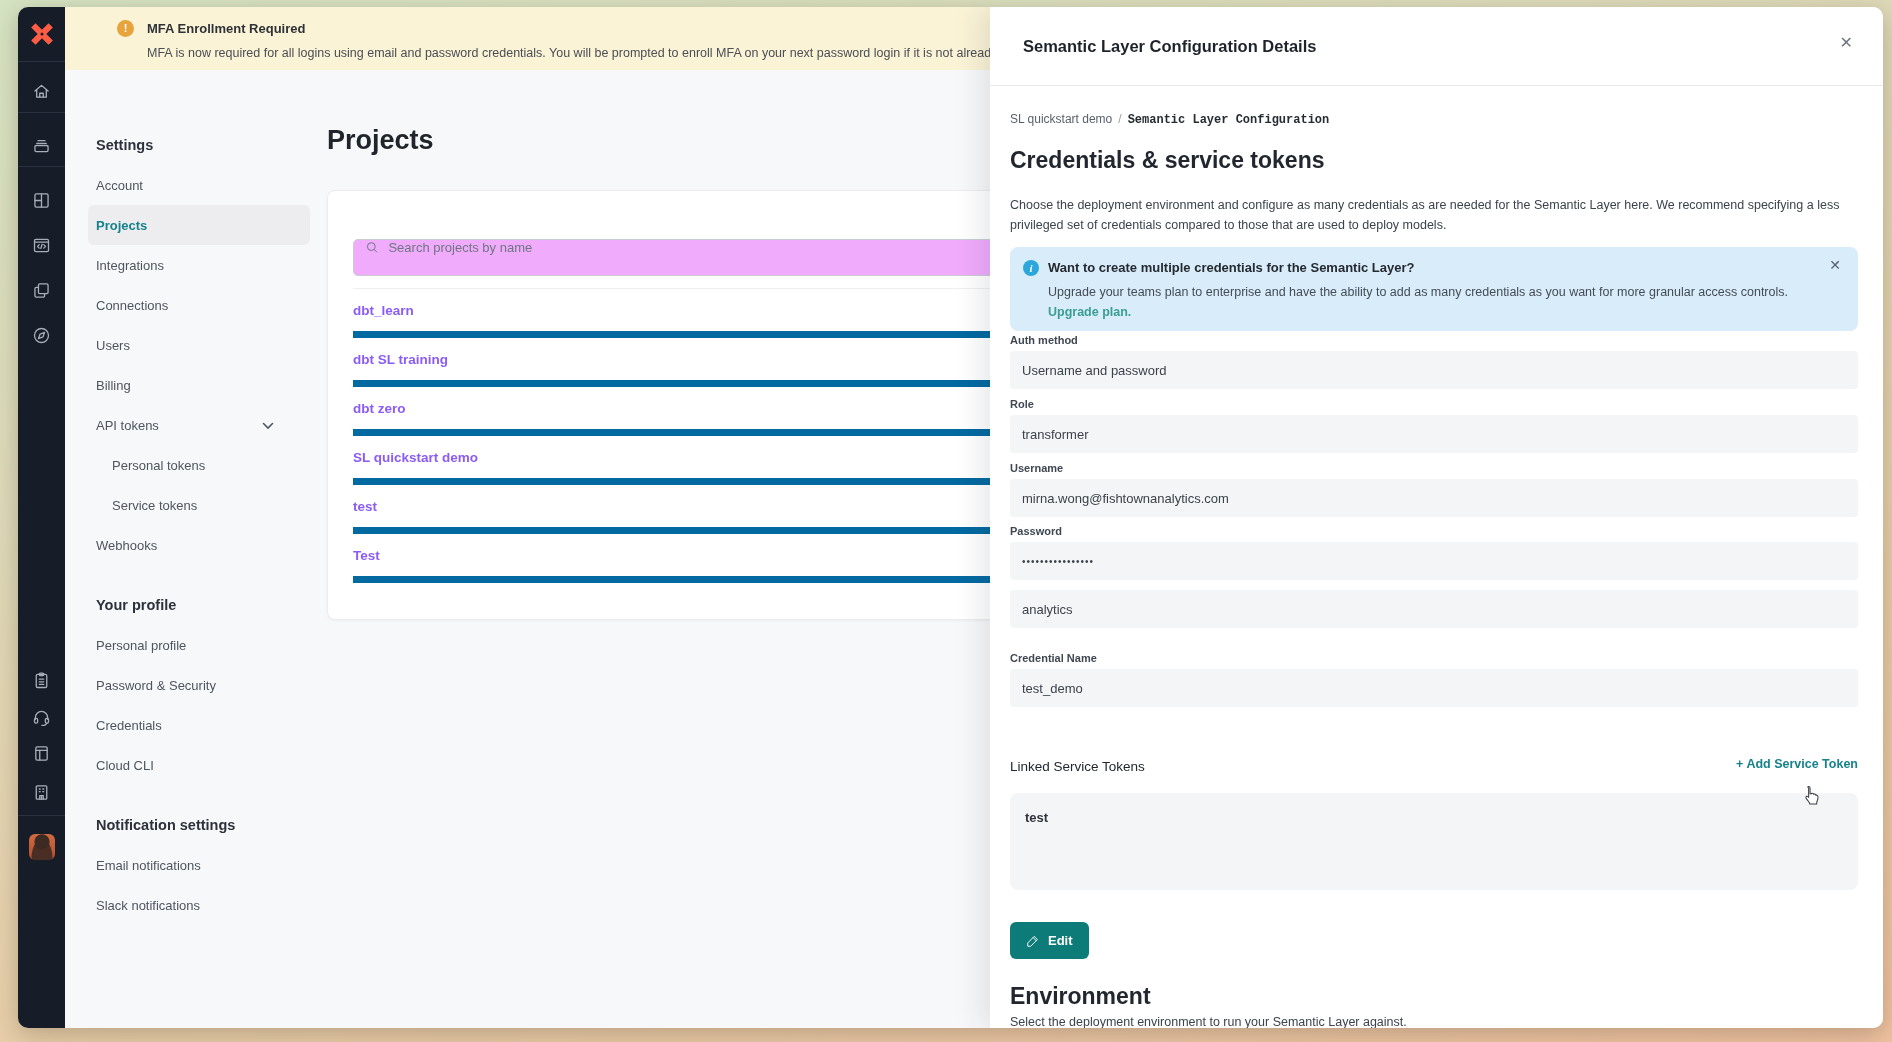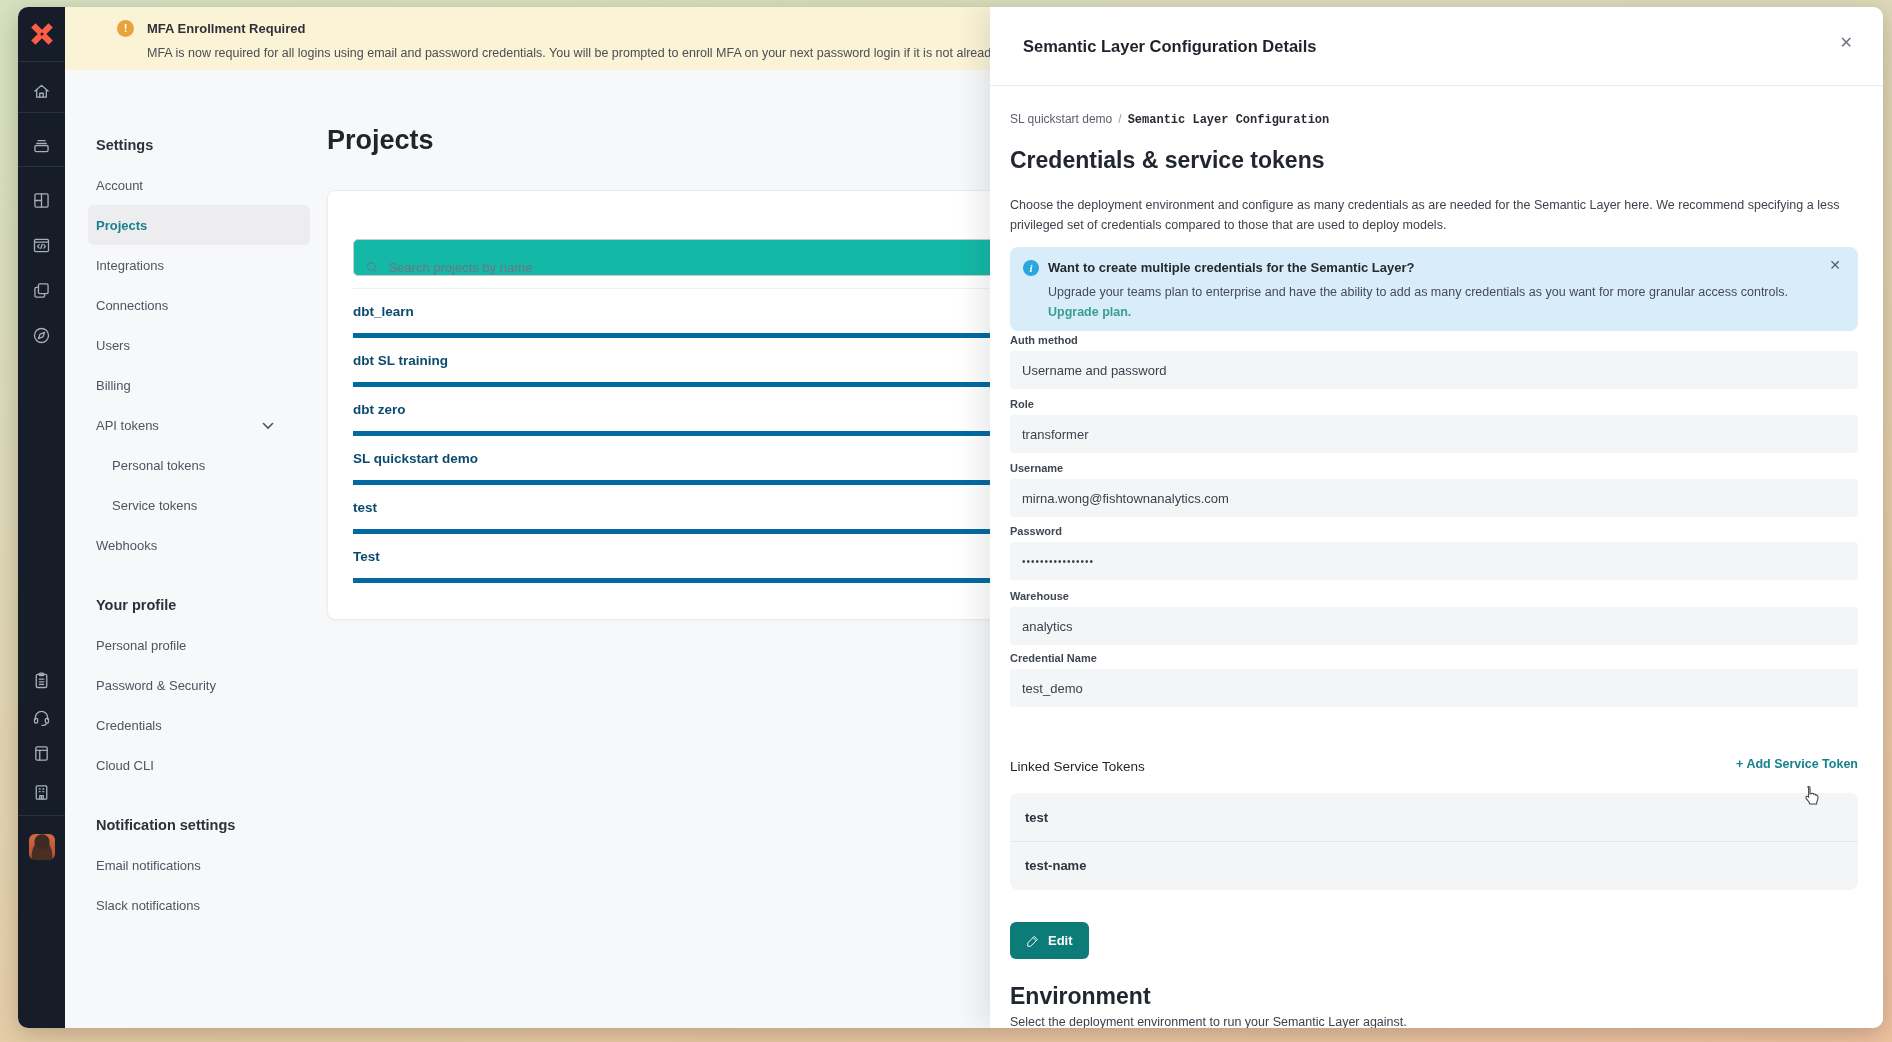--- a/index.html
+++ b/index.html
@@ -36,28 +36,28 @@
   .nav-item.indent { padding-left:24px; }
   .nav-item.active { background:#ededf0; color:#17828b; font-weight:bold; }
   .nav-item .chev { margin-left:auto; margin-right:28px; }
   .nav-gap { height:22px; }
 
   
   .page-title { position:absolute; left:309px; top:118px; font-size:27px; font-weight:bold; color:#20242b; z-index:1; }
   .card { position:absolute; left:309px; top:183px; width:680px; height:430px; background:#fff; border-radius:8px;
           border:1px solid #ececee; box-shadow:0 1px 3px rgba(0,0,0,.04); z-index:1; }
   .search-wrap { position:absolute; left:25px; top:48px; width:642px; height:37px; border:1px solid #c9ccd2; border-radius:5px;
-                 background:#14b8a6; display:flex; align-items:flex-end; padding:0 11px; }
+                 background:#f0abfc; display:flex; align-items:flex-start; padding:0 11px; }
   .search-wrap svg { stroke:#6b7280; fill:none; stroke-width:1.6; }
   .search-wrap input { border:0; outline:none; font-size:13px; color:#3b4049; margin-left:9px; width:100%; background:transparent;
                        font-family:"Liberation Sans", sans-serif; }
   .search-wrap input::placeholder { color:#6f7681; }
   .rows { position:absolute; left:25px; top:97px; right:0; }
-  .prow { height:49px; display:flex; align-items:center; font-size:13.5px; font-weight:bold; color:#0c4a6e;
-          border-bottom:5px solid #0369a1; cursor:pointer; }
+  .prow { height:49px; display:flex; align-items:center; font-size:13.5px; font-weight:bold; color:#8b5cf6;
+          border-bottom:7px solid #0369a1; cursor:pointer; }
   .rows .first-line { height:0; border-top:1px solid #efeff1; }
 
   
   .panel { position:absolute; left:972px; top:0; width:893px; height:1021px; background:#fff;
            box-shadow:-10px 0 26px rgba(30,35,45,.10); z-index:10; }
   .panel-title { position:absolute; left:33px; top:30px; font-size:16.5px; font-weight:bold; color:#1e232b; }
   .panel-close { position:absolute; right:30px; top:26px; font-size:16px; color:#6f7680; cursor:pointer; }
   .panel-hdiv { position:absolute; left:0; top:78px; width:100%; border-top:1px solid #e9eaec; }
   .crumb { position:absolute; left:20px; top:105px; font-size:12px; color:#5a616b; }
   .crumb b { color:#272c33;font-family:Liberation Mono, monospace; }
@@ -274,33 +274,31 @@
       </div>
       <div class="field f2">
         <label>Username</label>
         <div class="inp">mirna.wong@fishtownanalytics.com</div>
       </div>
       <div class="field f3">
         <label>Password</label>
         <div class="inp" style="font-size:10px; letter-spacing:1px;">••••••••••••••••</div>
       </div>
       <div class="field f4">
-        <label>Warehouse</label>
         <div class="inp">analytics</div>
       </div>
       <div class="field f5">
         <label>Credential Name</label>
         <div class="inp">test_demo</div>
       </div>
 
       <div class="lst-h">Linked Service Tokens</div>
       <div class="lst-add">+ Add Service Token</div>
       <div class="tokens">
         <div class="token-row">test</div>
-        <div class="token-row">test-name</div>
       </div>
 
       <button class="edit-btn">
         <svg width="14" height="14" viewBox="0 0 24 24">
             <path d="M14.5 4.5 l5 5 L8 21 H3 v-5 Z"></path>
             <path d="M12.5 6.5 l5 5"></path>
           </svg>
         <span>Edit</span>
       </button>
 

